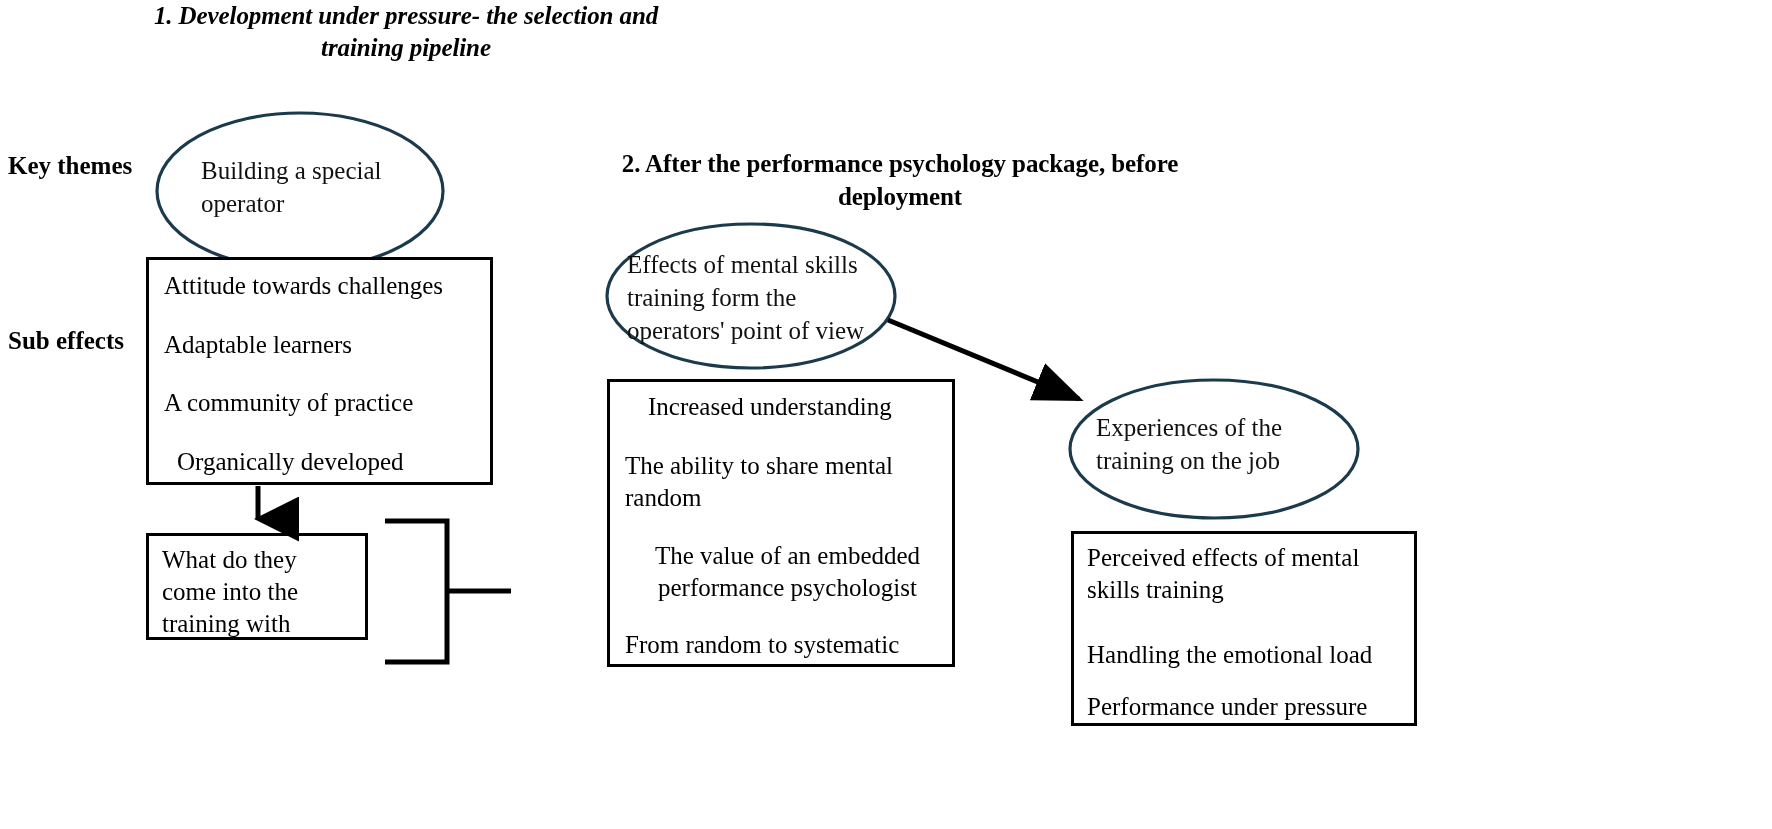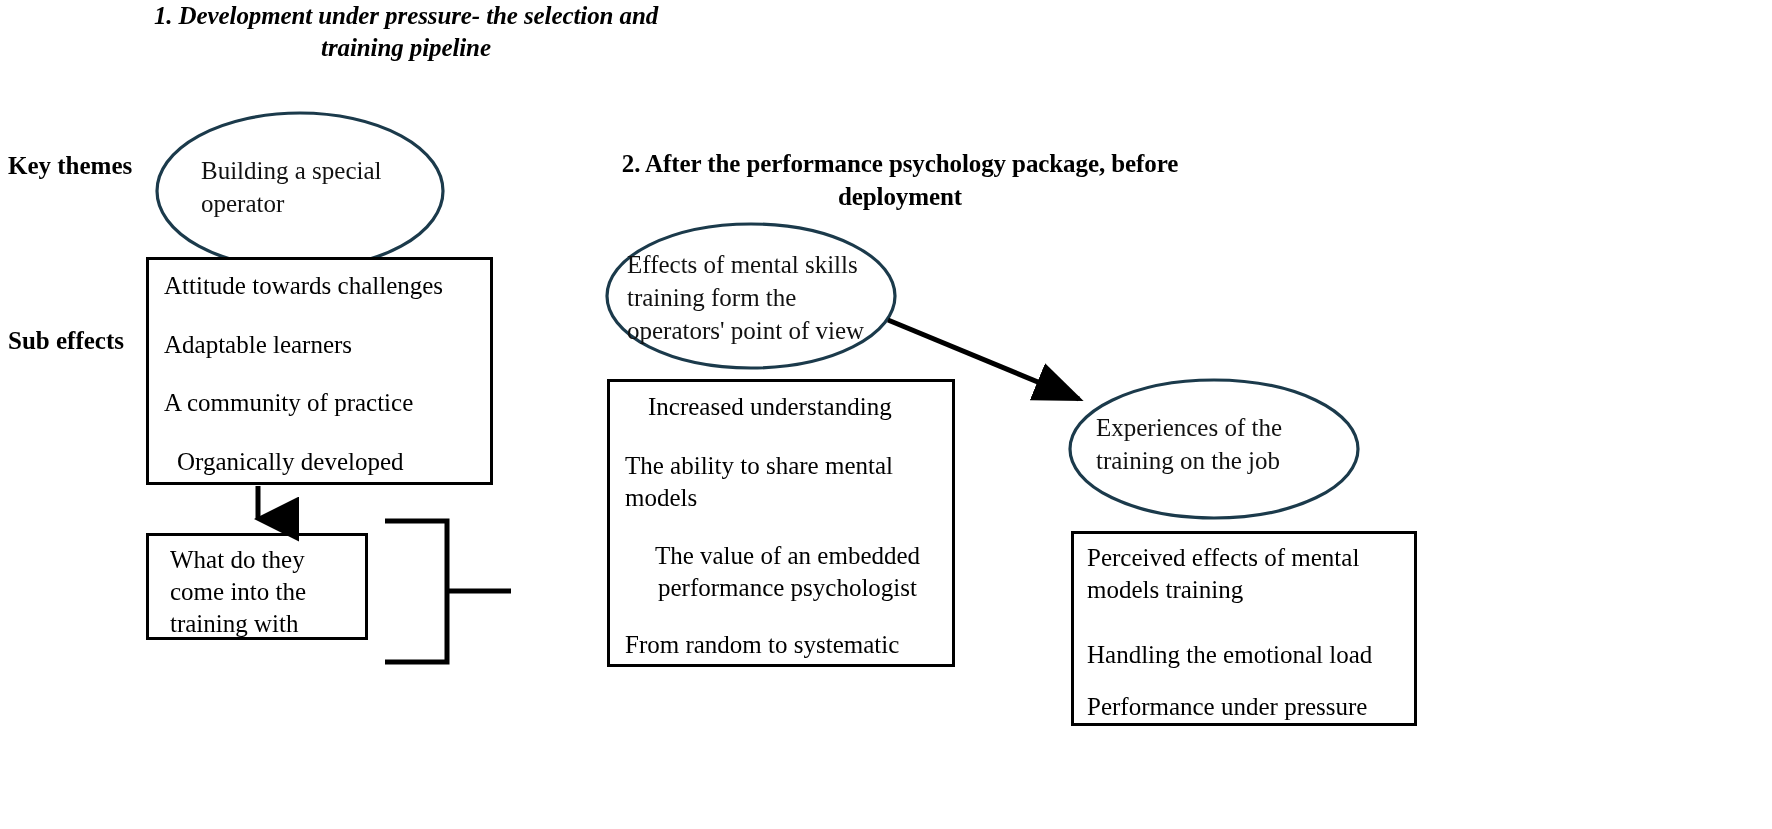--- a/index.html
+++ b/index.html
@@ -108,58 +108,58 @@
   </div>
 
   <div class="theme-box" style="left:146px; top:257px; width:347px; height:228px;">
     <div class="box-line abs" style="left:15px; top:10px; width:320px;">Attitude towards challenges</div>
     <div class="box-line abs" style="left:15px; top:69px; width:320px;">Adaptable learners</div>
     <div class="box-line abs" style="left:15px; top:127px; width:320px;">A community of practice</div>
     <div class="box-line abs" style="left:28px; top:186px; width:320px;">Organically developed</div>
   </div>
 
   <div class="theme-box" style="left:146px; top:533px; width:222px; height:107px;">
-    <div class="box-line abs" style="left:21px; top:8px; width:200px;">What do they
+    <div class="box-line abs" style="left:13px; top:8px; width:200px;">What do they
 come into the
 training with</div>
   </div>
 
   <div class="abs theme-title" style="left:600px; top:148px; width:600px;">2. After the performance psychology package, before
 deployment</div>
 
   <div class="ellipse-wrap" style="left:605px; top:222px;">
     <svg width="292" height="148" viewBox="0 0 292 148" aria-hidden="true">
       <ellipse cx="146" cy="74" rx="144" ry="72" fill="#ffffff" stroke="#1b3a4b" stroke-width="3.2"></ellipse>
     </svg>
     <div class="ellipse-text" style="left:22px; top:26px; width:260px;">Effects of mental skills
 training form the
 operators' point of view</div>
   </div>
 
   <div class="theme-box" style="left:607px; top:379px; width:348px; height:288px;">
     <div class="box-line abs" style="left:15px; top:9px; width:325px;margin-left:23px;">Increased understanding</div>
     <div class="box-line abs" style="left:15px; top:68px; width:325px;"> The ability to share mental
-models</div>
+random</div>
     <div class="box-line abs" style="left:15px; top:158px; width:325px;text-align:center;">The value of an embedded
 performance psychologist</div>
     <div class="box-line abs" style="left:15px; top:247px; width:325px;">From random to systematic</div>
   </div>
 
 
   <div class="ellipse-wrap" style="left:1068px; top:378px;">
     <svg width="292" height="142" viewBox="0 0 292 142" aria-hidden="true">
       <ellipse cx="146" cy="71" rx="144" ry="69" fill="#ffffff" stroke="#1b3a4b" stroke-width="3.2"></ellipse>
     </svg>
     <div class="ellipse-text" style="left:28px; top:33px; width:250px;">Experiences of the
 training on the job</div>
   </div>
 
   <div class="theme-box" style="left:1071px; top:531px; width:346px; height:195px;">
     <div class="box-line abs" style="left:13px; top:8px; width:325px;">Perceived effects of mental
-models training</div>
+skills training</div>
     <div class="box-line abs" style="left:13px; top:97px; width:325px;margin-top:8px;">Handling the emotional load</div>
     <div class="box-line abs" style="left:13px; top:157px; width:325px;">Performance under pressure</div>
   </div>
 
   <svg id="connectors" viewBox="0 0 1772 829">
     <defs>
       <marker id="arrowhead-down" markerWidth="9" markerHeight="9" refX="4.5" refY="8.2" orient="auto" markerUnits="strokeWidth">
         <polygon points="0,0 9,0 4.5,9" fill="#000000"></polygon>
       </marker>
       <marker id="arrowhead-diag" markerWidth="10" markerHeight="8" refX="9" refY="4" orient="auto" markerUnits="strokeWidth">

